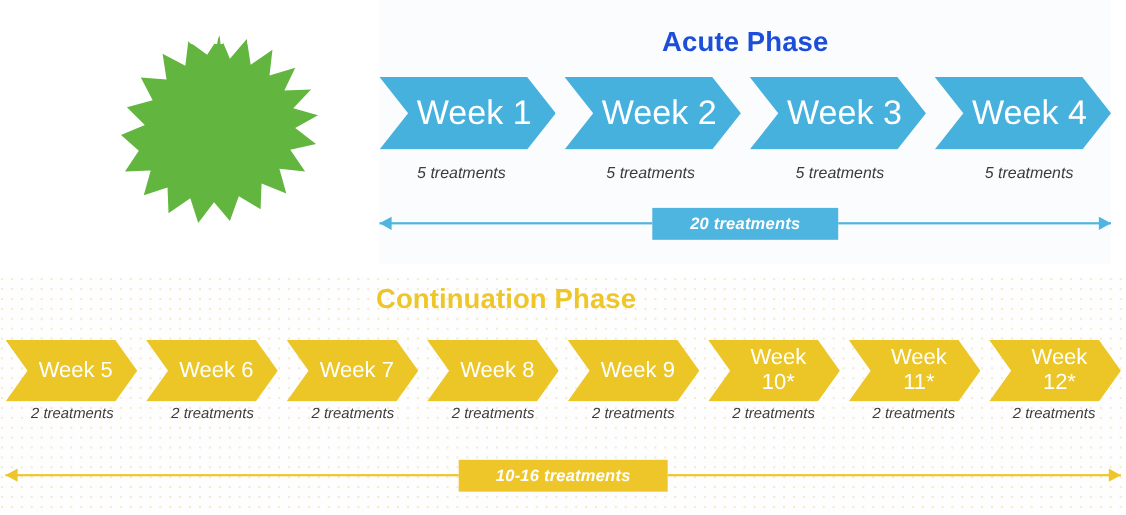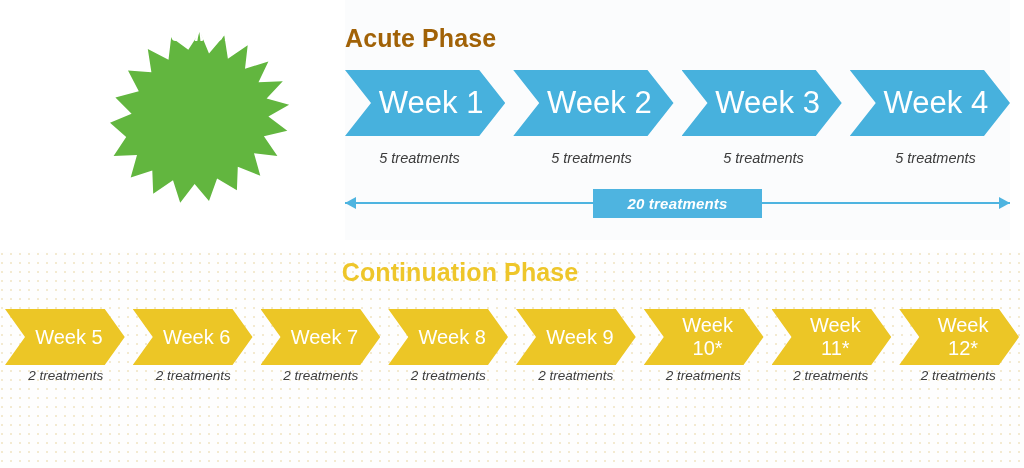--- a/index.html
+++ b/index.html
@@ -80,22 +80,22 @@
     position: absolute;
     font-weight: bold;
     font-size: 25px;
     letter-spacing: 0.1px;
     white-space: nowrap;
   }
   .title-acute {
     left: 345px;
     top: 24px;
     width: 665px;
-    text-align: left;
-    color: #a16207;
+    text-align: center;
+    color: #1d4ed8;
   }
   .title-continuation {
     left: 0px;
     top: 258px;
     width: 920px;
     text-align: center;
     color: #eec62a;
   }
 
   
@@ -308,14 +308,23 @@
     <div class="caption">2 treatments</div>
     <div class="caption">2 treatments</div>
     <div class="caption">2 treatments</div>
     <div class="caption">2 treatments</div>
     <div class="caption">2 treatments</div>
     <div class="caption">2 treatments</div>
     <div class="caption">2 treatments</div>
     <div class="caption">2 treatments</div>
   </div>
 
+  <div class="measure measure-cont">
+    <div class="measure-line">
+      <span class="arrowhead left"></span>
+    </div>
+    <div class="measure-pill">10-16 treatments</div>
+    <div class="measure-line">
+      <span class="arrowhead right"></span>
+    </div>
+  </div>
 
 </div>
 
 </body></html>

